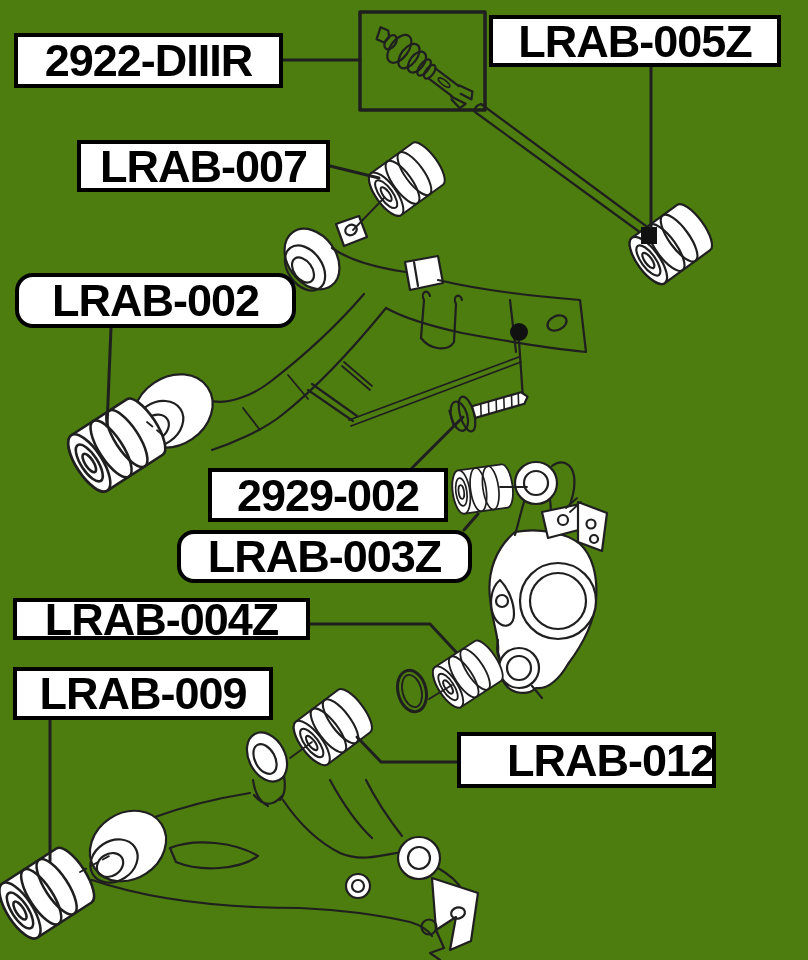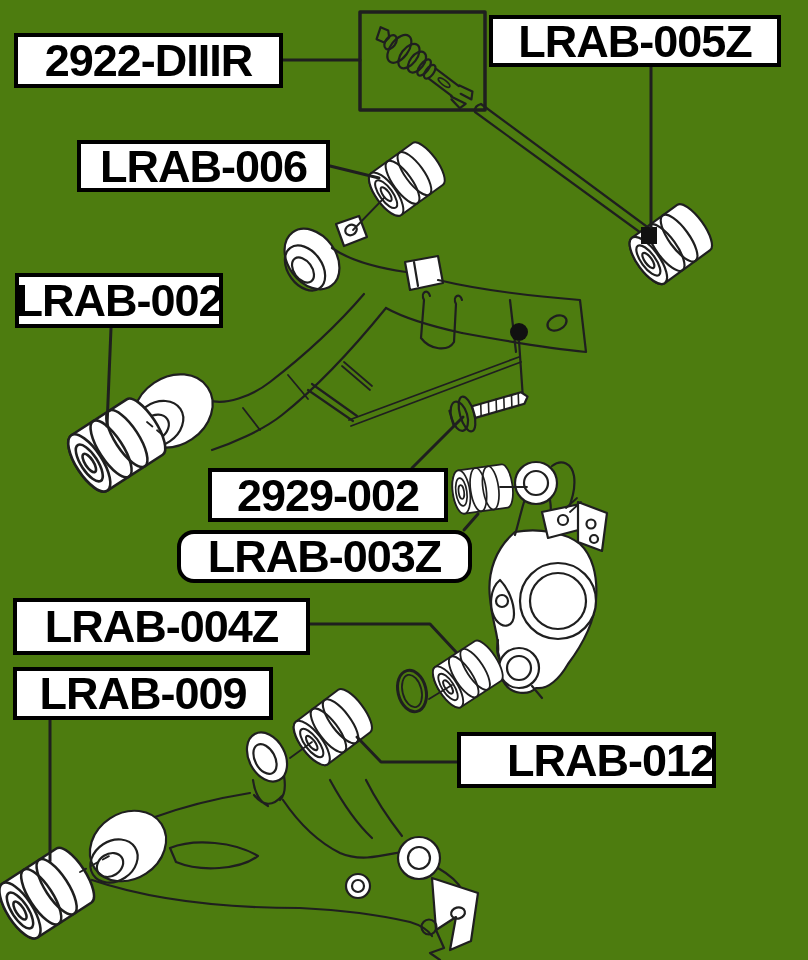--- a/index.html
+++ b/index.html
@@ -10,24 +10,24 @@
   #artwork{position:absolute;left:0;top:0;width:808px;height:960px;}
   .lbl{
     position:absolute;box-sizing:border-box;background:#ffffff;border:4px solid #000000;
     display:flex;align-items:center;justify-content:center;
     font-weight:700;font-size:45px;color:#000000;letter-spacing:-1px;white-space:nowrap;
     line-height:1;
   }
   #lbl-0{left:14px;  top:33px;  width:269px; height:55px;}
   #lbl-1{left:489px; top:15px;  width:292px; height:52px;}
   #lbl-2{left:77px;  top:140px; width:253px; height:52px;}
-  #lbl-3{left:15px;  top:273px; width:208px; height:55px;}
+  #lbl-3{left:15px;  top:273px; width:281px; height:55px;border-radius:18px;}
   #lbl-4{left:208px; top:468px; width:240px; height:54px;text-align:center;}
   #lbl-5{left:177px; top:530px; width:295px; height:53px;border-radius:17px;}
-  #lbl-6{left:13px;  top:598px; width:297px; height:57px;}
+  #lbl-6{left:13px;  top:598px; width:297px; height:42px;}
   #lbl-7{left:13px;  top:667px; width:260px; height:53px;}
   #lbl-8{left:457px; top:732px; width:259px; height:56px;padding-left:48px;}
 </style>
 </head>
 <body>
 
 <div id="stage">
 
   <svg id="artwork" viewBox="0 0 808 960" xmlns="http://www.w3.org/2000/svg" fill="none" stroke="#1f1f1f" stroke-width="2.2" stroke-linecap="round" stroke-linejoin="round">
 
@@ -207,21 +207,21 @@
       <path d="M412,468 L463,417"></path>
       <path d="M464,530 L478,514"></path>
       <path d="M310,624 H430 L456,652"></path>
       <path d="M50,720 V861"></path>
       <path d="M457,762 H381 L357,737"></path>
     </g>
   </svg>
 
   <div class="lbl" id="lbl-0">2922-DIIIR</div>
   <div class="lbl" id="lbl-1">LRAB-005Z</div>
-  <div class="lbl" id="lbl-2">LRAB-006</div>
+  <div class="lbl" id="lbl-2">LRAB-007</div>
   <div class="lbl" id="lbl-3">LRAB-002</div>
   <div class="lbl" id="lbl-4">2929-002</div>
   <div class="lbl" id="lbl-5">LRAB-003Z</div>
   <div class="lbl" id="lbl-6">LRAB-004Z</div>
   <div class="lbl" id="lbl-7">LRAB-009</div>
   <div class="lbl" id="lbl-8">LRAB-012</div>
 
 </div>
 
 </body></html>

